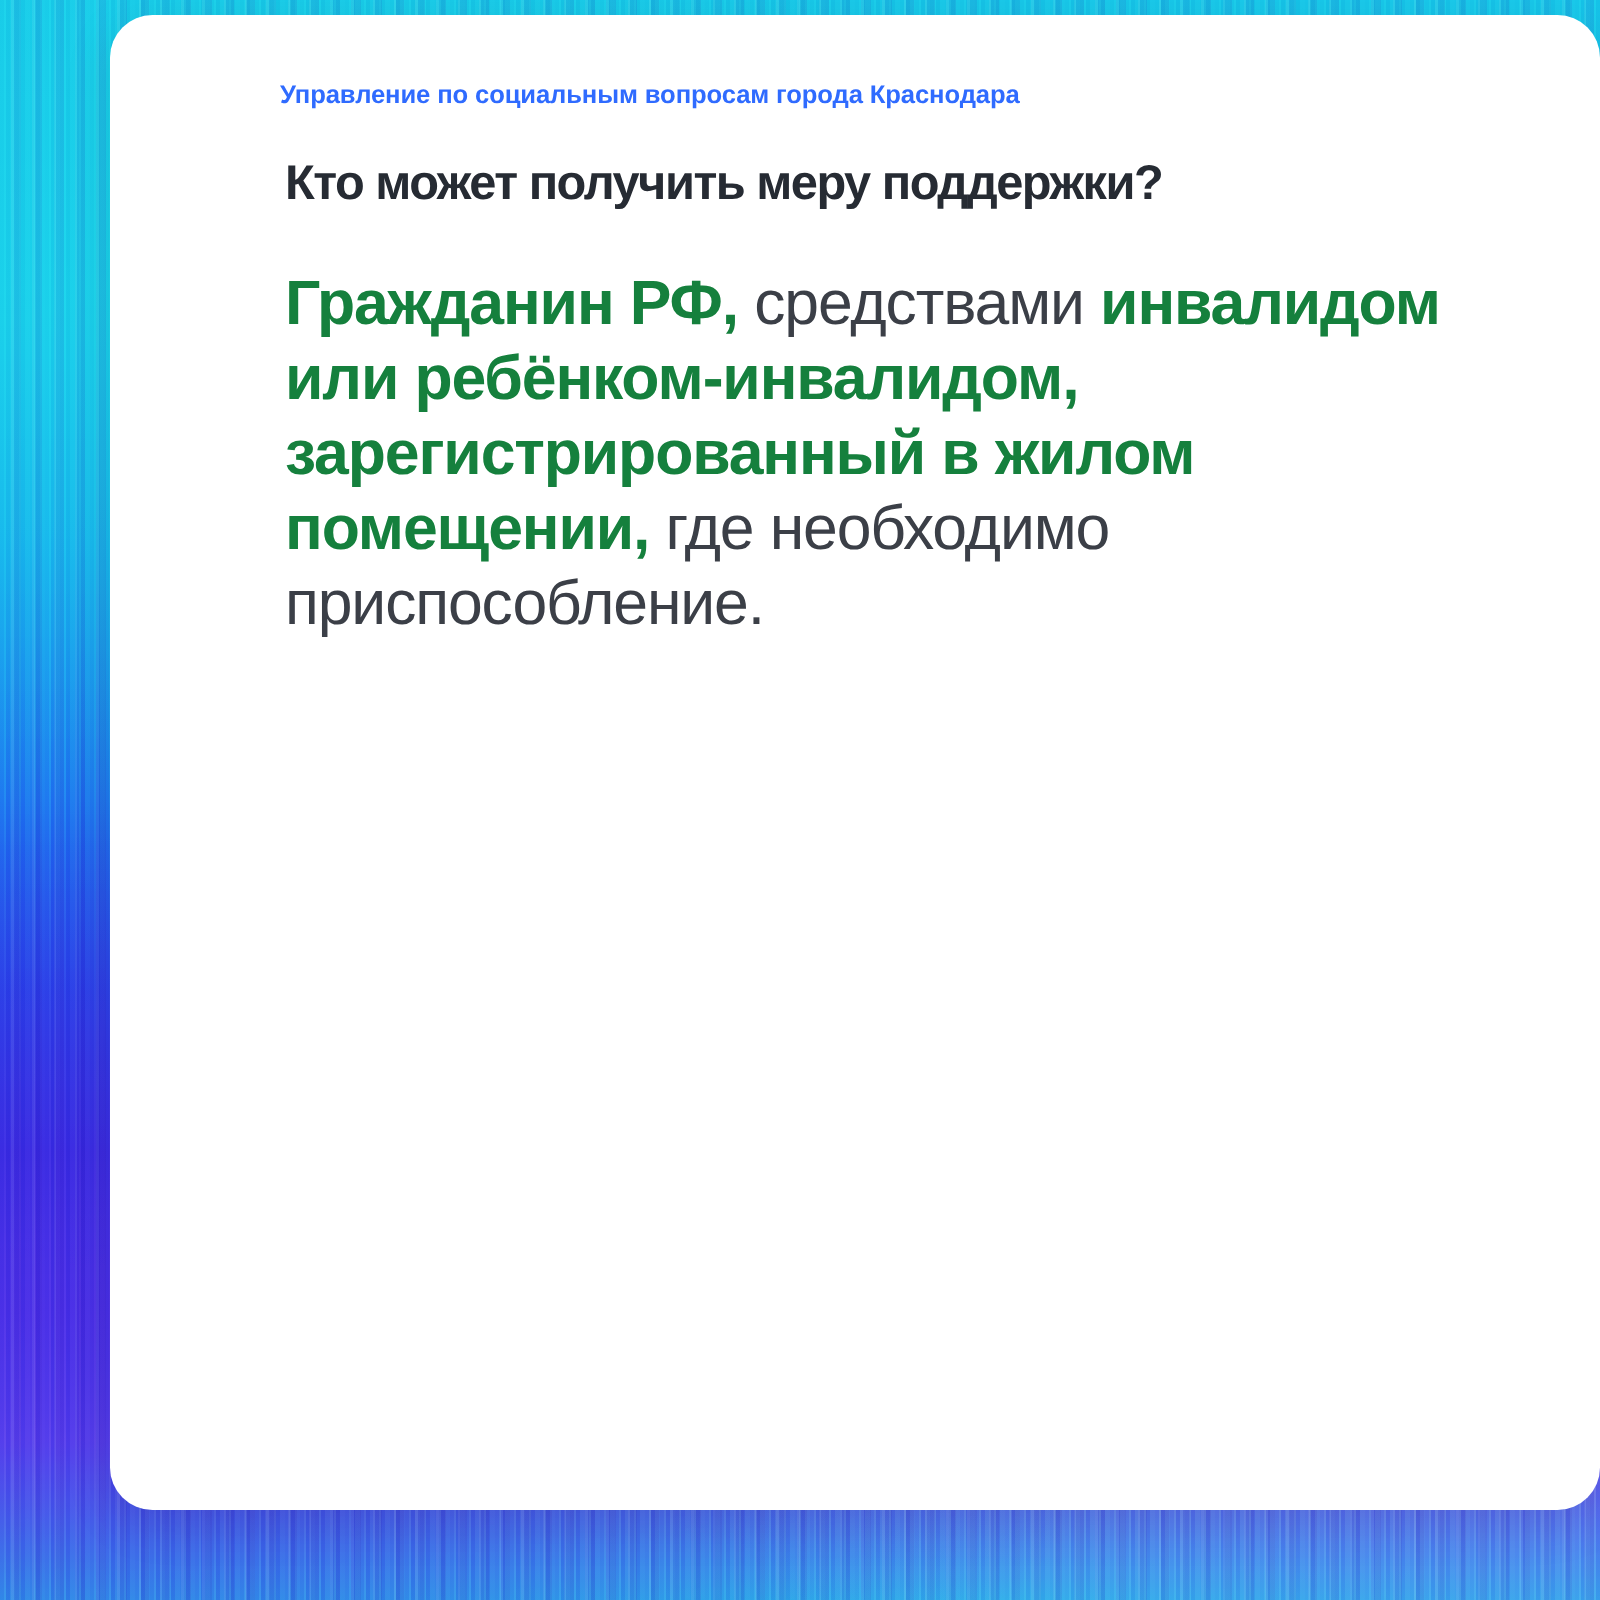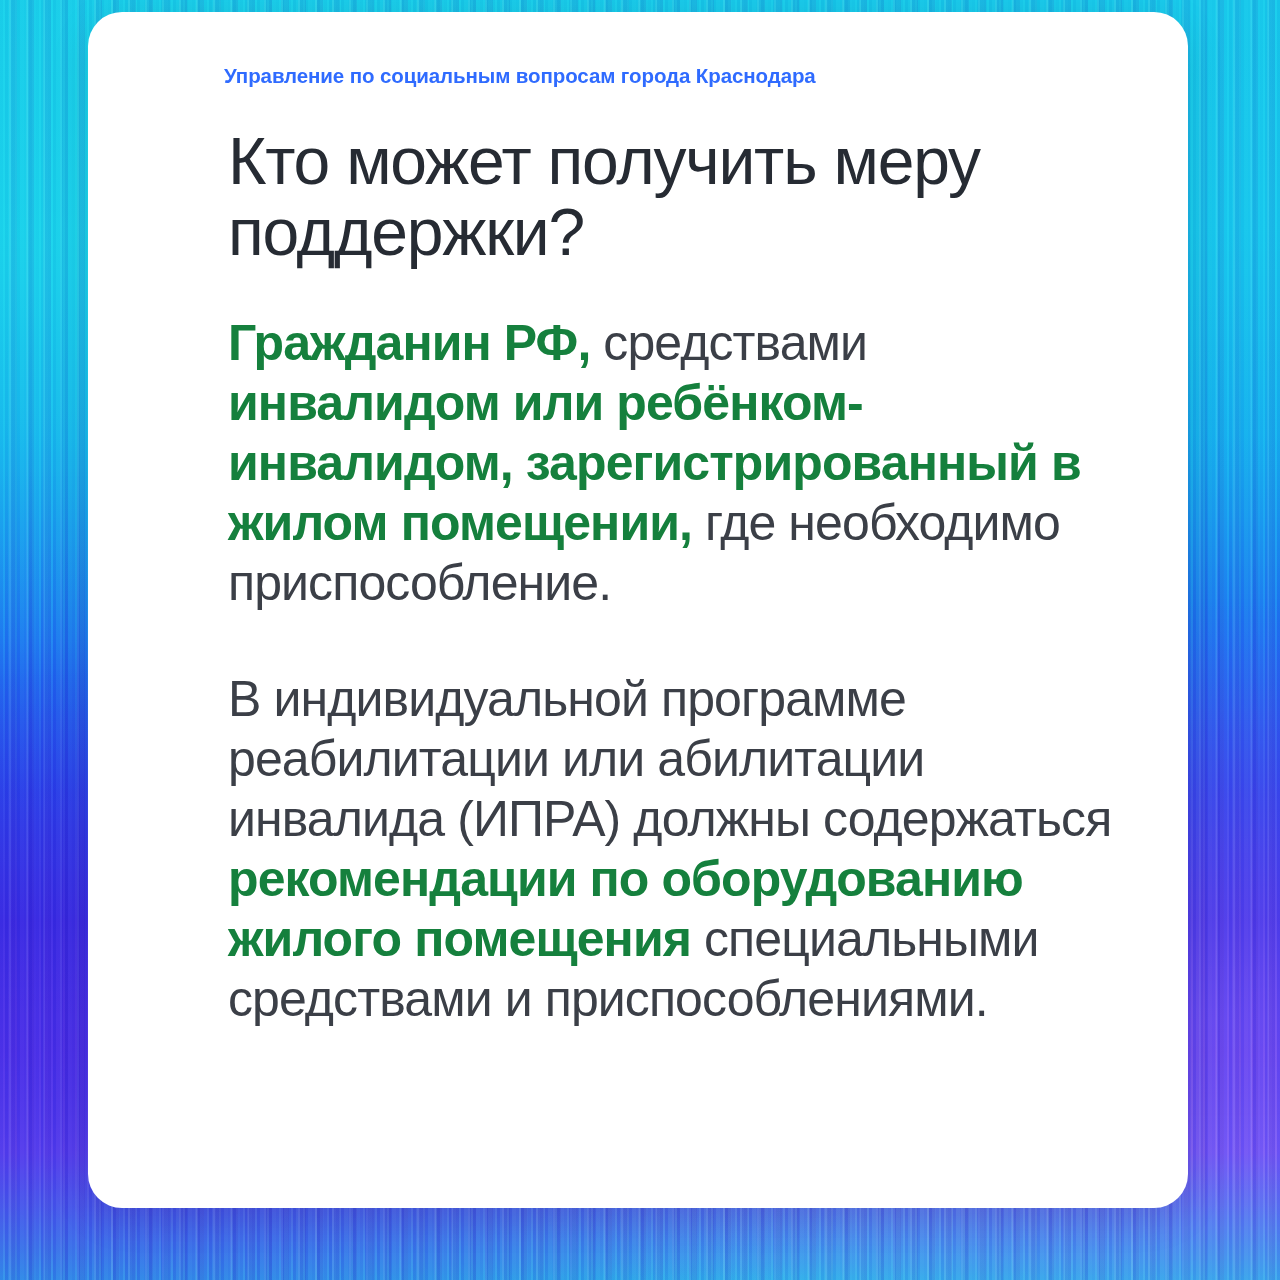--- a/index.html
+++ b/index.html
@@ -77,21 +77,21 @@
       radial-gradient(120% 60% at 100% 15%, rgba(25,200,240,0.5) 0%, rgba(25,200,240,0) 55%),
       radial-gradient(100% 55% at 10% 85%, rgba(60,40,230,0.65) 0%, rgba(60,40,230,0) 60%),
       radial-gradient(100% 55% at 95% 80%, rgba(120,90,250,0.55) 0%, rgba(120,90,250,0) 60%);
   }
 
   
   .card {
     position: absolute;
     left: 88px;
     top: 12px;
-    width: 1100px;
+    width: 1192px;
     height: 1196px;
     background: #ffffff;
     border-radius: 34px;
     box-shadow: 0 10px 40px rgba(0,0,0,0.10);
     box-sizing: border-box;
     padding: 44px 64px 0 44px;
     overflow: hidden;
   }
 
   .eyebrow {
@@ -101,23 +101,23 @@
     letter-spacing: -0.1px;
     margin: 8px 0 0 92px;
   }
 
   .content {
     margin: 38px 0 0 96px;
     max-width: 1010px;
   }
 
   h1.title {
-    font-size: 66px;
+    font-size: 39px;
     line-height: 1.08;
-    font-weight: 400;
+    font-weight: 700;
     color: #262b33;
     letter-spacing: -1.2px;
     margin: 0 0 44px 0;
   }
 
   p.para {
     font-size: 50px;
     line-height: 1.20;
     color: #3b3f47;
     letter-spacing: -0.9px;
@@ -141,16 +141,15 @@
   <div class="bg-stripes"></div>
   <div class="bg-stripes2"></div>
 
   <div class="card">
     <div class="eyebrow">Управление по социальным вопросам города Краснодара</div>
 
     <div class="content">
       <h1 class="title">Кто может получить меру поддержки?</h1>
 
       <p class="para"><b>Гражданин РФ,</b><span> средствами </span><b>инвалидом или ребёнком-инвалидом, зарегистрированный в жилом помещении,</b><span> где необходимо приспособление.</span></p>
-      <p class="para"><span>В индивидуальной программе реабилитации или абилитации инвалида (ИПРА) должны содержаться </span><b>рекомендации по оборудованию жилого помещения</b><span> специальными средствами и приспособлениями.</span></p>
     </div>
   </div>
 </div>
 
 </body></html>

